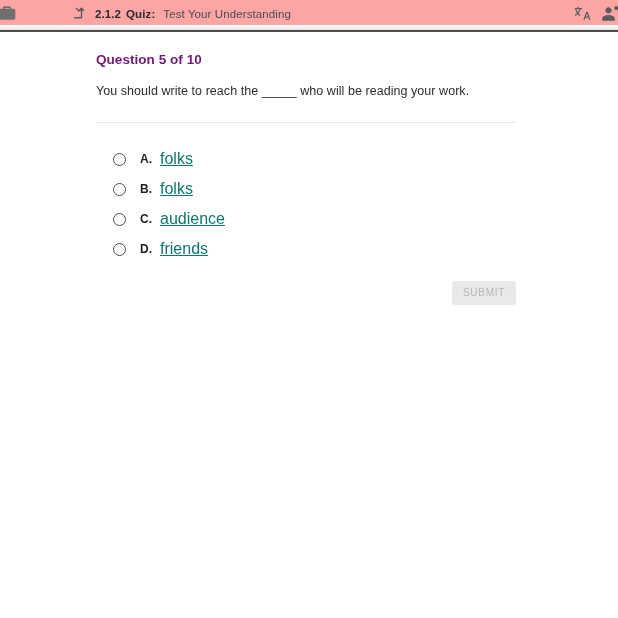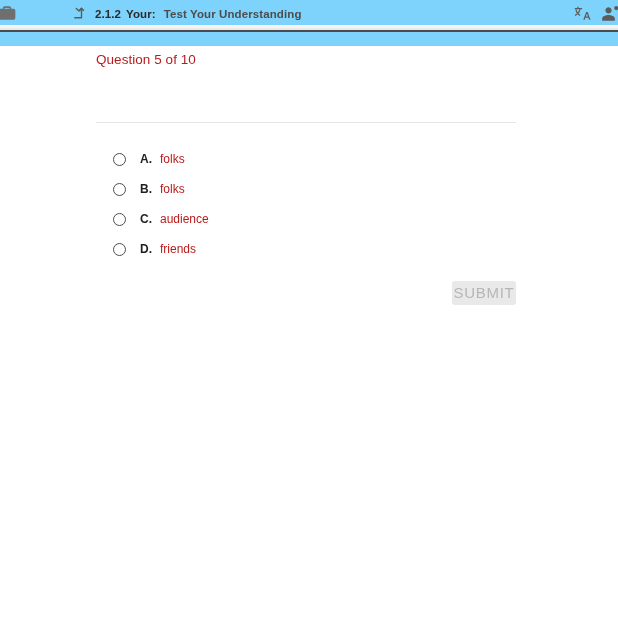--- a/index.html
+++ b/index.html
@@ -11,22 +11,22 @@
     height: 618px;
     background: #ffffff;
     font-family: "Liberation Sans", sans-serif;
     -webkit-font-smoothing: antialiased;
     overflow: hidden;
   }
 
   
   .topbar {
     position: relative;
-    height: 46px;
-    background: #7dd3fc;
+    height: 29px;
+    background: #fca5a5;
     display: flex;
     align-items: center;
   }
   .topbar-shade {
     position: absolute;
     left: 0; right: 0;
     top: 25px;
     height: 5px;
     background: linear-gradient(to bottom, #ffffff 0%, #f2f2f2 45%, #e4e4e4 100%);
   }
@@ -71,21 +71,21 @@
     letter-spacing: 0.1px;
   }
   .crumb-kind {
     font-size: 11.5px;
     font-weight: bold;
     color: #2b2b2b;
     letter-spacing: 0.1px;
   }
   .crumb-title {
     font-size: 11.5px;
-    font-weight: bold;
+    font-weight: normal;
     color: #4d4d4d;
     margin-left: 3px;
     letter-spacing: 0.1px;
   }
 
   .topbar-actions {
     position: absolute;
     right: -2px;
     top: 4px;
     display: flex;
@@ -104,22 +104,22 @@
     padding: 0;
   }
   .qwrap {
     position: absolute;
     left: 96px;
     top: 52px;
     width: 420px;
   }
   .q-heading {
     font-size: 13.5px;
-    font-weight: normal;
-    color: #b91c1c;
+    font-weight: bold;
+    color: #701a75;
     margin: 0;
     letter-spacing: 0.05px;
   }
   .q-text {
     font-size: 12.5px;
     color: #2e2e2e;
     margin: 0;
     padding-top: 16px;
     line-height: 1.35;
     letter-spacing: 0.05px;
@@ -154,40 +154,41 @@
     flex: 0 0 auto;
   }
   .opt-letter {
     font-size: 12px;
     font-weight: bold;
     color: #1f1f1f;
     margin-left: 14px;
     min-width: 15px;
   }
   .opt-label {
-    font-size: 12px;
-    color: #b91c1c;
+    font-size: 16px;
+    color: #0f766e;
     margin-left: 5px;
+    text-decoration: underline;
   }
 
   .submit-row {
     position: absolute;
     left: 96px;
     top: 281px;
     width: 420px;
     display: flex;
     justify-content: flex-end;
   }
   .submit-btn {
     background: #e9e9e9;
     color: #b6b6b6;
     border: none;
     border-radius: 3px;
     font-family: "Liberation Sans", sans-serif;
-    font-size: 15px;
+    font-size: 10px;
     font-weight: normal;
     letter-spacing: 0.7px;
     padding: 0;
     width: 64px;
     height: 24px;
     line-height: 24px;
     text-align: center;
   }
 </style>
 </head>
@@ -205,21 +206,21 @@
     <svg viewBox="0 0 24 24" width="18" height="18" fill="none" stroke="currentColor" stroke-width="1.8" stroke-linecap="round" stroke-linejoin="round" aria-hidden="true">
       <path d="M9 17h9V8"></path>
       <path d="M14.5 4.2 18 7.6l3.4-3.4" transform="translate(-3.4 0.4)"></path>
       <path d="M18 4.5v4"></path>
       <path d="M15.2 7.2 18 4.4l2.8 2.8"></path>
     </svg>
   </span>
 
   <div class="crumb">
     <span class="crumb-num">2.1.2</span>
-    <span class="crumb-kind">Your:</span>
+    <span class="crumb-kind">Quiz:</span>
     <span class="crumb-title">Test Your Understanding</span>
   </div>
 
   <div class="topbar-actions">
     <span class="tb-icon">
       <svg viewBox="0 0 24 24" width="19" height="19" fill="currentColor" aria-hidden="true">
         <path d="M3.2 4h6.1v1.5H7.1c-.3 2.2-1.1 4-2.3 5.4.7.7 1.5 1.3 2.4 1.7l-.6 1.4c-1.1-.5-2.1-1.2-2.9-2.1-.9.8-1.9 1.5-3.1 2l-.6-1.4c1-.4 1.9-1 2.7-1.7C1.8 9.5 1.1 8 .8 6.2l1.5-.3c.2 1.4.8 2.6 1.6 3.6.9-1.1 1.5-2.5 1.8-4.1H0V4h3.2V2.3h1.6V4h-1.6z" transform="translate(2.2 1.2)"></path>
         <path d="M16.6 10.2h1.9l3.6 9.6h-1.8l-.85-2.4h-3.85l-.85 2.4h-1.75l3.6-9.6zm.95 1.9-1.35 3.8h2.7l-1.35-3.8z"></path>
       </svg>
     </span>
@@ -233,20 +234,21 @@
   </div>
 
   <div class="topbar-shade"></div>
   <div class="topbar-rule"></div>
 </div>
 
 <div class="content">
 
   <div class="qwrap">
     <div class="q-heading">Question 5 of 10</div>
+    <div class="q-text">You should write to reach the _____ who will be reading your work.</div>
   </div>
 
   <div class="divider"></div>
 
   <div class="options">
 
     <div class="option">
       <span class="radio"></span>
       <span class="opt-letter">A.</span>
       <span class="opt-label">folks</span>

